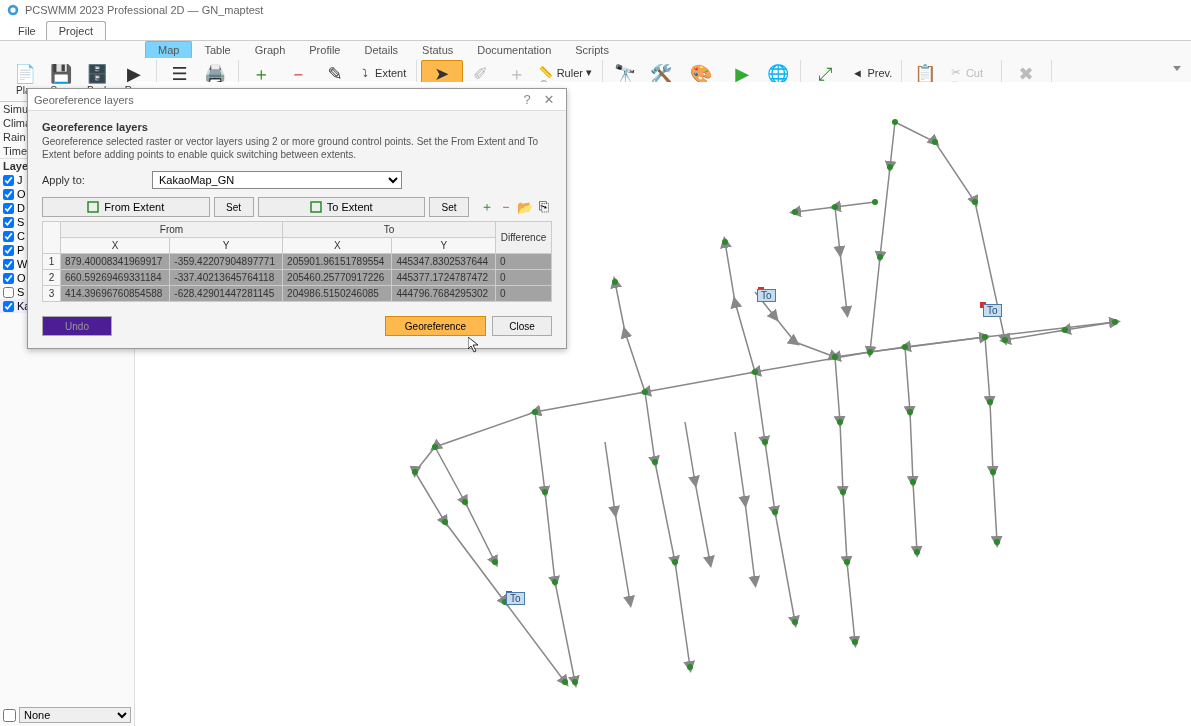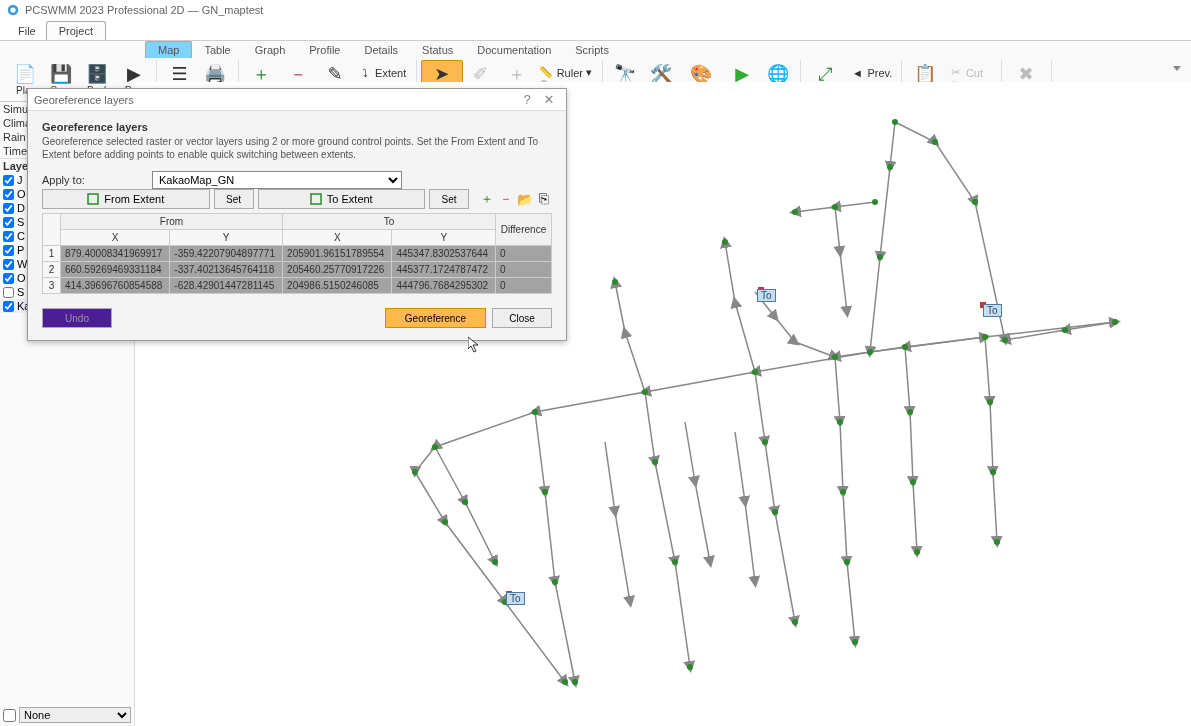--- a/index.html
+++ b/index.html
@@ -48,21 +48,21 @@
 .side-trunc { padding:1px 3px; color:#333; }
 
 
 .dialog { position:absolute; left:27px; top:88px; width:540px; background:#f4f4f4; border:1px solid #999; box-shadow:0 2px 6px rgba(0,0,0,.25);}
 .dlg-title { height:22px; display:flex; align-items:center; padding:0 6px; background:#fff; border-bottom:1px solid #ddd;}
 .dlg-title .t { flex:1; color:#666; }
 .dlg-title .help,.dlg-title .close { width:22px; text-align:center; color:#888; cursor:default; font-size:13px;}
 .dlg-body { padding:10px 14px 12px;}
 .dlg-h { font-weight:bold; color:#333; margin-bottom:3px;}
 .dlg-desc { color:#555; font-size:10px; line-height:1.25; margin-bottom:10px;}
-.dlg-row { display:flex; align-items:center; }
+.dlg-row { display:flex; align-items:center; margin-bottom:8px; }
 .dlg-label { width:110px; color:#333;}
 .dlg-row select { flex:0 0 250px; border:1px solid #888; font-size:11px; padding:1px 2px; background:#fff;}
 
 .extent-bar { display:flex; gap:4px; margin-bottom:4px; align-items:center;}
 .ext-btn { flex:1; background:#eee; border:1px solid #aaa; height:20px; display:flex; align-items:center; justify-content:center; gap:5px; font-size:10px; cursor:default;}
 .ext-btn .eico { width:12px; height:12px; display:inline-flex;}
 .set-btn { width:40px; background:#eee; border:1px solid #aaa; height:20px; display:flex;align-items:center;justify-content:center; font-size:10px;}
 .mini-icons { display:flex; gap:3px; padding-left:6px;}
 .mini-icons span{ width:16px;height:16px; display:inline-flex; align-items:center;justify-content:center; font-size:13px;}
 

